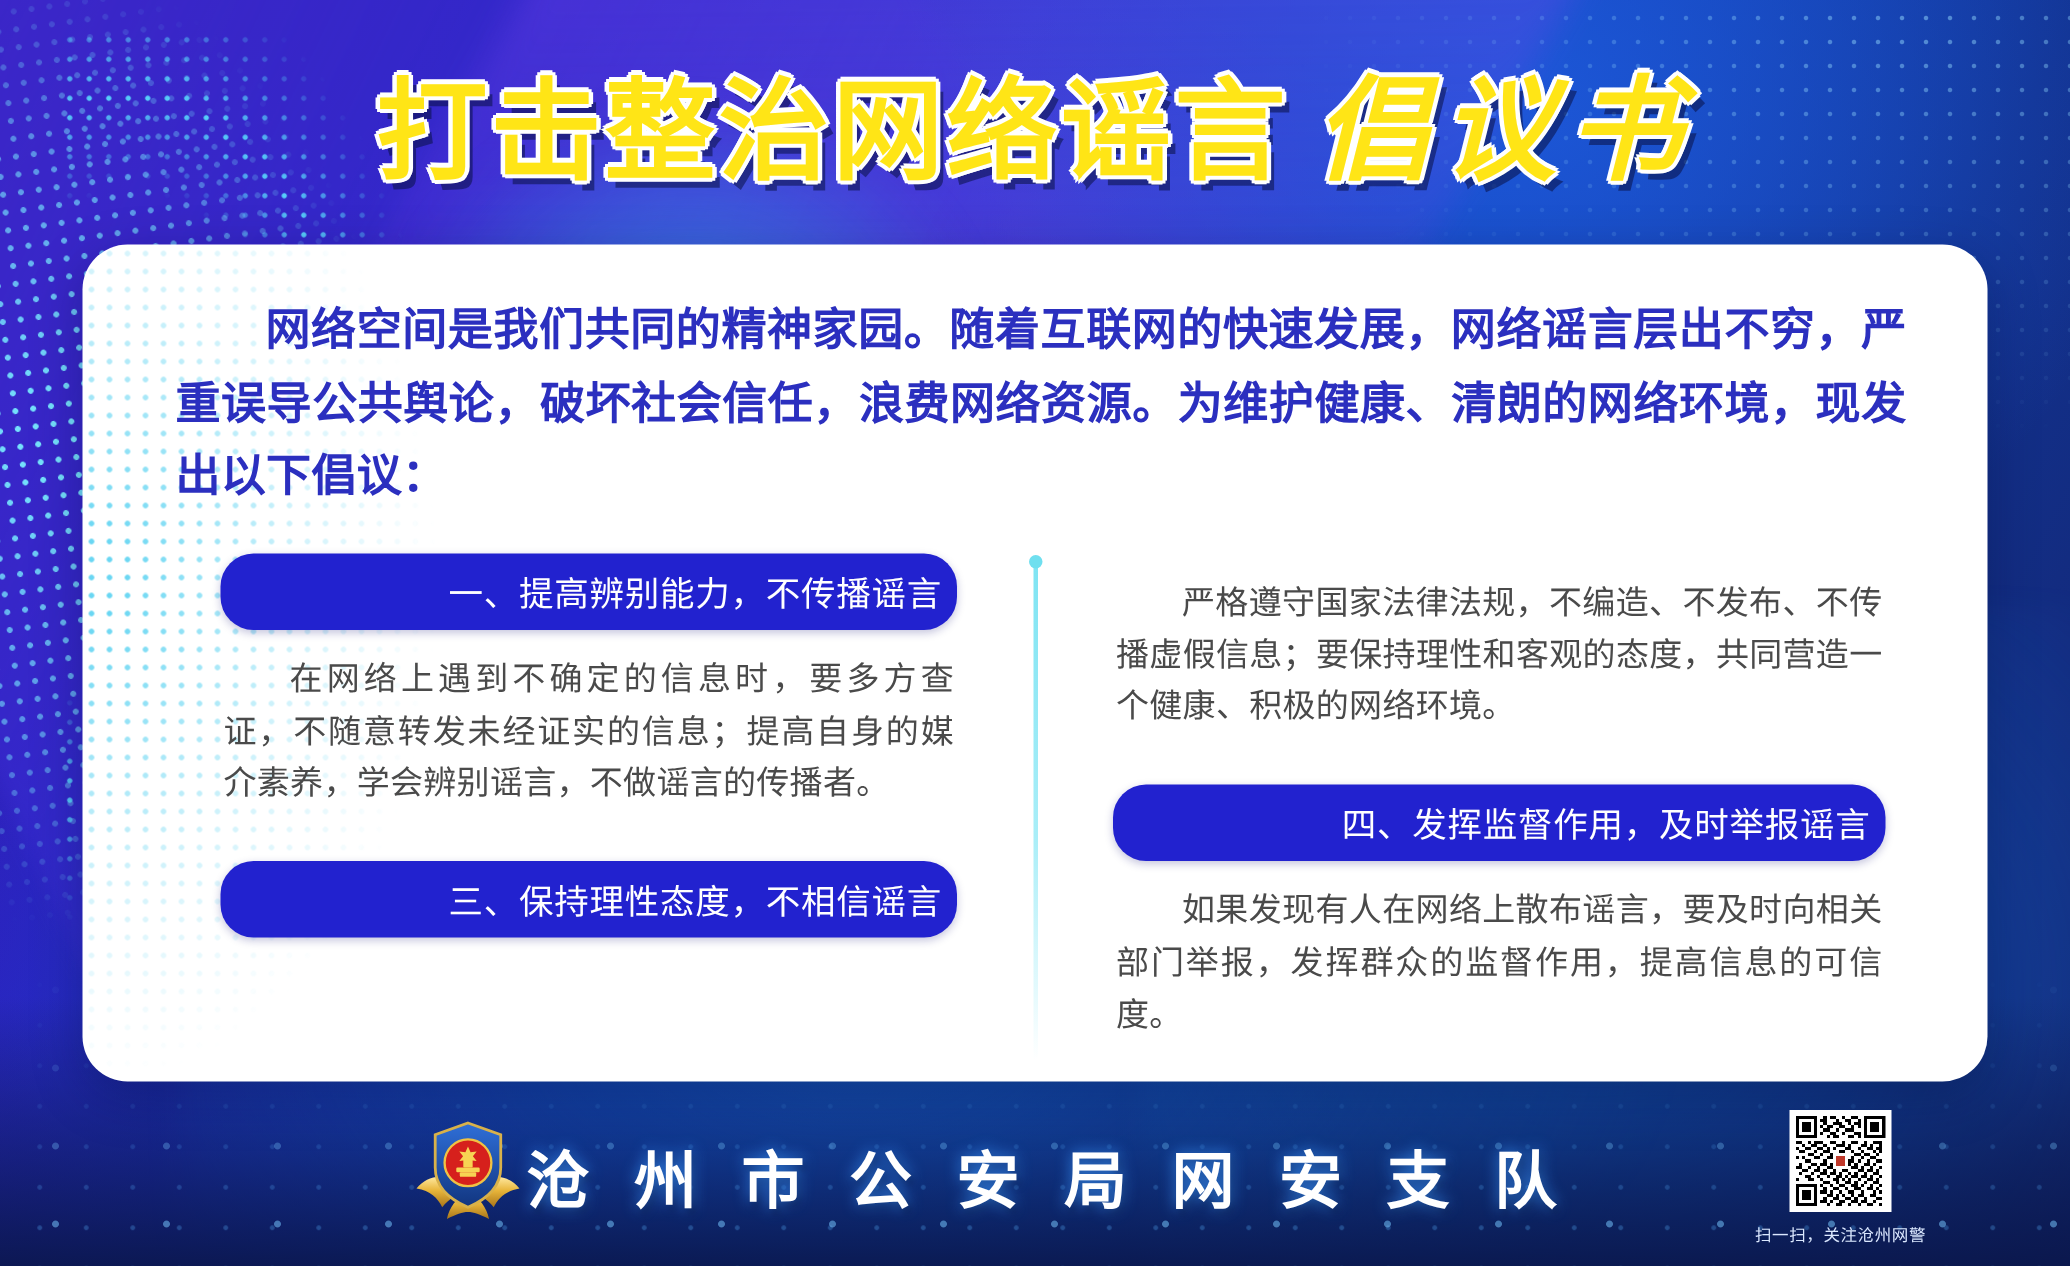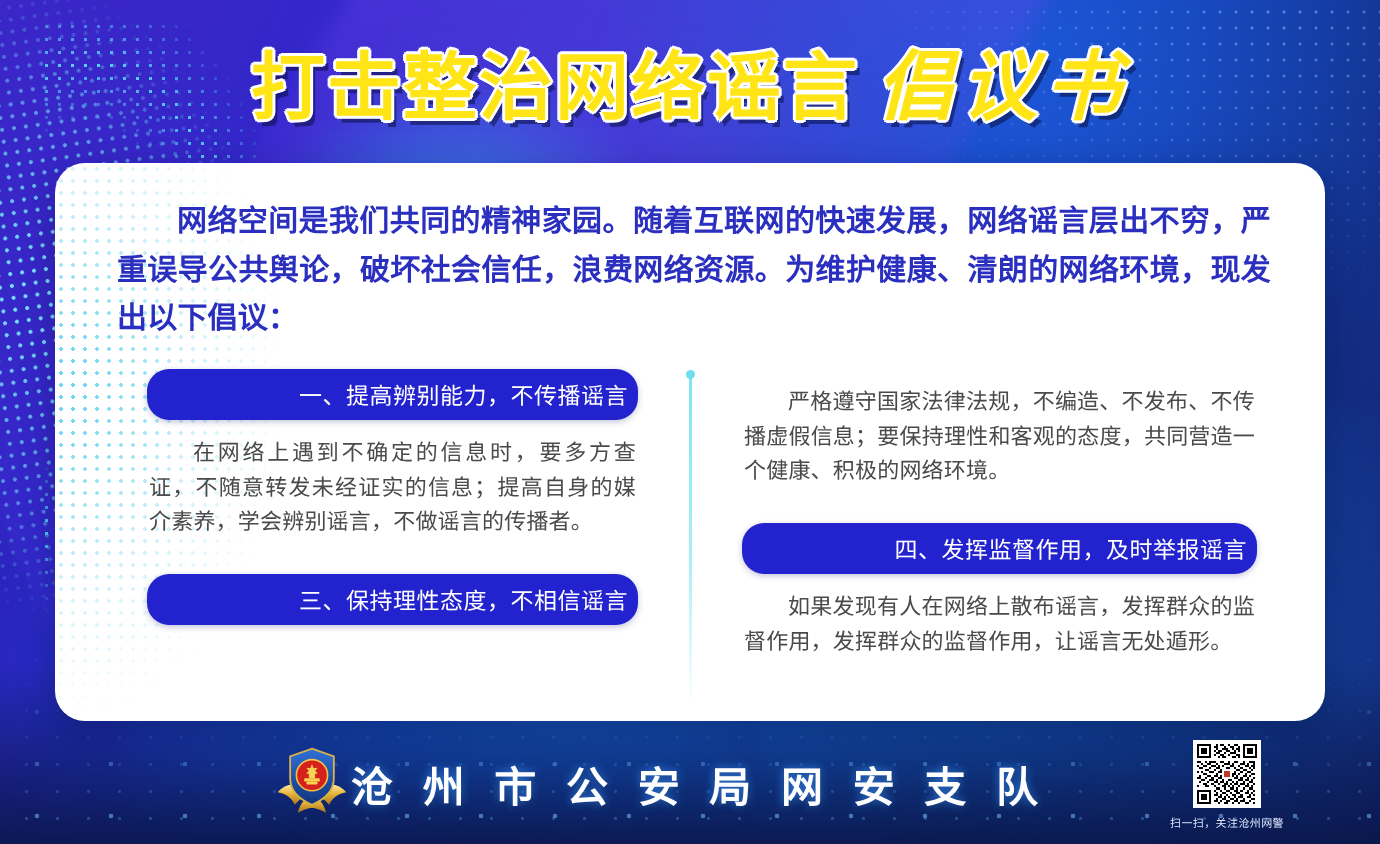--- a/index.html
+++ b/index.html
@@ -287,21 +287,21 @@
           <div class="block-two">
             <div class="pill">三、保持理性态度，不相信谣言</div>
           </div>
         </div>
 
         <div class="col col-right">
           <p class="body-text">严格遵守国家法律法规，不编造、不发布、不传播虚假信息；要保持理性和客观的态度，共同营造一个健康、积极的网络环境。</p>
 
           <div class="block-two">
             <div class="pill">四、发挥监督作用，及时举报谣言</div>
-            <p class="body-text">如果发现有人在网络上散布谣言，发挥群众的监督作用，发挥群众的监督作用，让谣言无处遁形。</p>
+            <p class="body-text">如果发现有人在网络上散布谣言，要及时向相关部门举报，发挥群众的监督作用，提高信息的可信度。</p>
           </div>
         </div>
       </div>
 
     </div>
   </div>
 
   <div class="footer">
     <div class="footer-center">
       <span class="badge">

